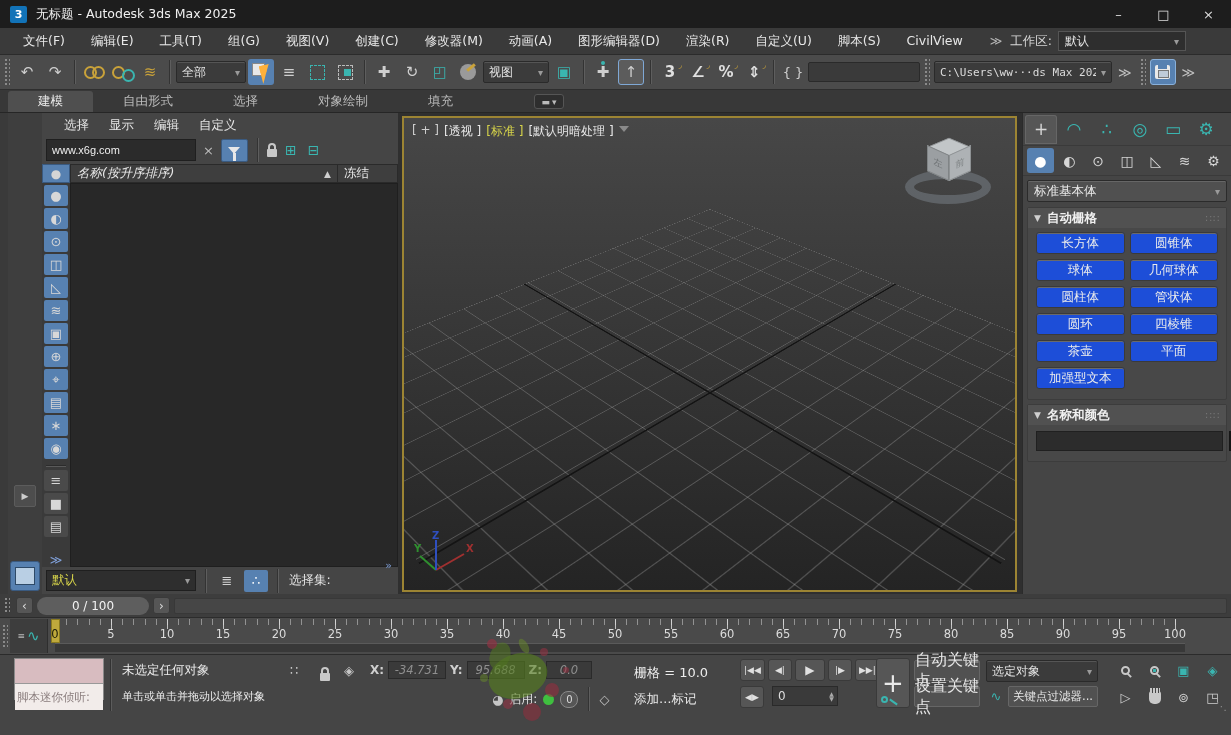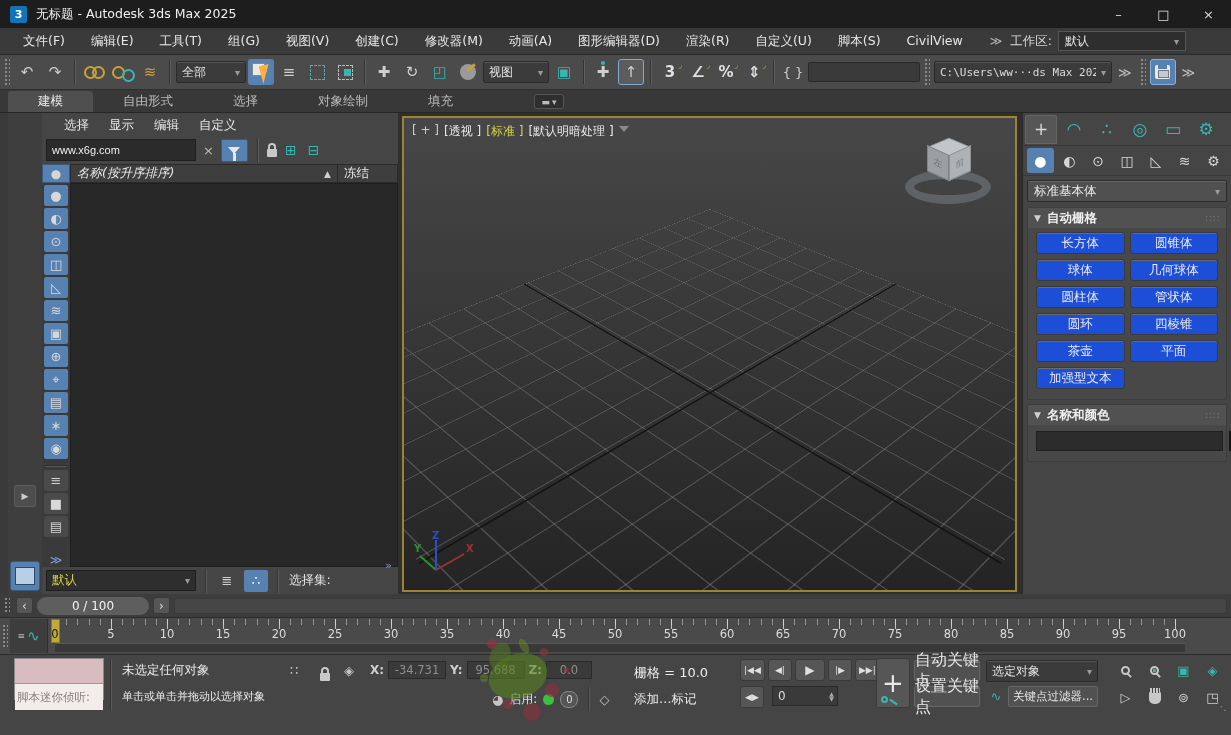--- a/index.html
+++ b/index.html
@@ -179,21 +179,21 @@
   .statusbar { position:relative; height:60px; background:#454545; }
   .listener { position:absolute; left:14px; top:3px; width:90px; height:42px; border:1px solid #8a8a8a; }
   .listener .pink { height:25px; background:#d8bcc0; border-bottom:1px solid #999; }
   .listener .white { height:26px; background:#f2ecea; color:#8a7d7d; font-size:11.5px; line-height:26px; padding-left:2px; white-space:nowrap; overflow:hidden; }
   .sb-sep { position:absolute; top:4px; bottom:4px; width:1px; background:#333; box-shadow:1px 0 0 #5c5c5c; }
   .sb-line1 { position:absolute; left:122px; top:7px; font-size:12.5px; color:#ececec; }
   .sb-line2 { position:absolute; left:122px; top:34px; font-size:11px; color:#ececec; }
   .sb-ico { position:absolute; color:#c6c6c6; font-size:13px; }
   .coords { position:absolute; left:370px; top:6px; display:flex; align-items:center; gap:4px; }
   .coords .lbl { color:#cfcfcf; font-size:12px; font-weight:bold; }
-  .coords .fld { height:18px; background:#3a3a3a; border:1px solid #2a2a2a; color:#8f8f8f; font-size:11.5px; display:flex; align-items:center; justify-content:center; }
+  .coords .fld { height:18px; background:#3a3a3a; border:1px solid #2a2a2a; color:#8f8f8f; font-size:11.5px; display:flex; align-items:center; justify-content:center;font-style:italic; }
   .fx { width:58px; } .fy { width:58px; } .fz { width:46px; }
   .grid-info { position:absolute; left:634px; top:9px; font-size:13px; color:#ececec; }
   .enable-row { position:absolute; left:492px; top:32px; display:flex; align-items:center; gap:6px; }
   .greendot { width:11px; height:11px; border-radius:50%; background:#3fbf3f; }
   .badge { width:18px; height:17px; border:1px solid #8a8a8a; border-radius:8px; background:#565656; color:#ddd; font-size:10px; display:flex; align-items:center; justify-content:center; }
   .addmarker { position:absolute; left:634px; top:36px; font-size:12.5px; color:#ececec; }
   .playback { position:absolute; left:740px; top:4px; display:flex; gap:3px; }
   .pb { height:22px; min-width:24px; padding:0 3px; background:#565656; border:1px solid #3a3a3a; border-radius:3px; color:#e0e0e0; font-size:9px; display:flex; align-items:center; justify-content:center; }
   .pb.play { min-width:30px; font-size:12px; }
   .keymode { position:absolute; left:740px; top:31px; }

